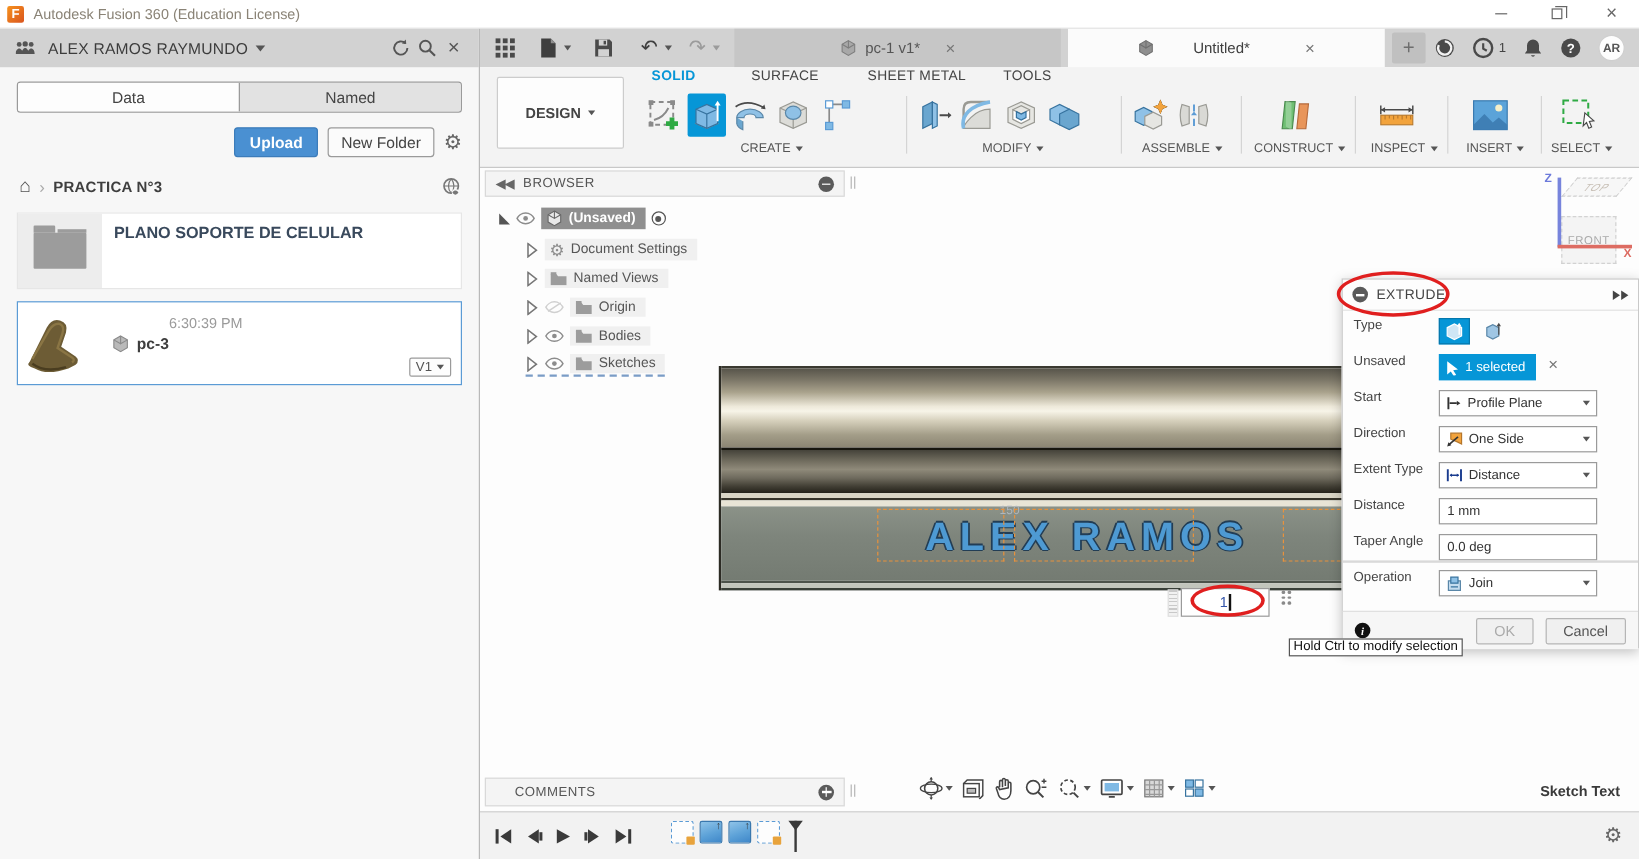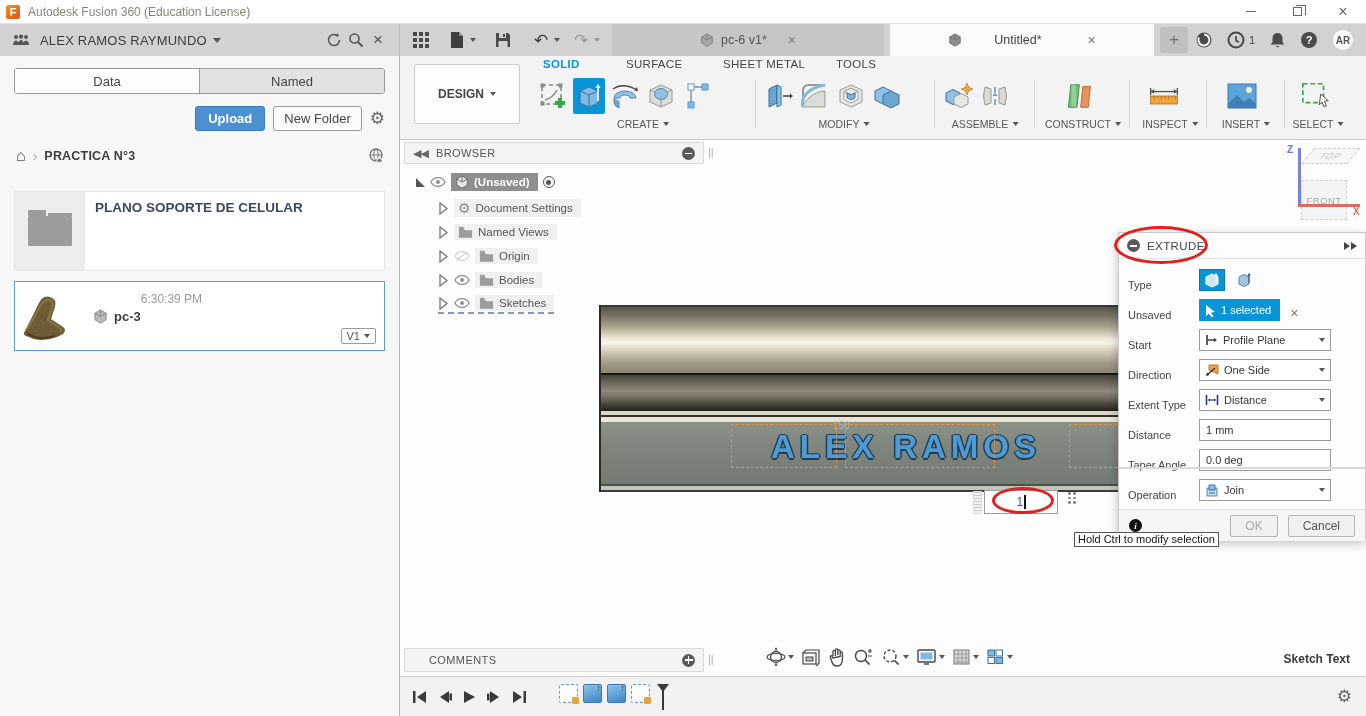--- a/index.html
+++ b/index.html
@@ -33,21 +33,21 @@
   .lp-actions { display:flex; align-items:center; justify-content:flex-end; margin:12px 14px 0 14px; gap:8px; }
   .btn-upload { background:#4a90d2; color:#fff; font-weight:bold; font-size:13px; border:1px solid #3c7cba; border-radius:3px; padding:4px 12px; }
   .btn-newfolder { background:#fbfbfb; color:#444; font-size:13px; border:1px solid #9a9a9a; border-radius:3px; padding:4px 10px; }
   .gear { font-size:17px; color:#666; line-height:1; }
   .lp-breadcrumb { display:flex; align-items:center; margin:16px 14px 0 16px; color:#444; }
   .crumb-home { font-size:16px; color:#555; }
   .crumb-sep { color:#aaa; margin:0 7px; font-size:14px; }
   .crumb-label { font-size:12.5px; font-weight:bold; color:#3e3e3e; letter-spacing:.2px; }
   .globe-eye { margin-left:auto; }
   .card { background:#fff; margin:10px 14px 0 14px; display:flex; }
-  .folder-card { height:80px; border:1px solid #e6e6e6; margin-top:26px; }
+  .folder-card { height:64px; border:1px solid #e6e6e6; margin-top:12px; }
   .folder-thumb { width:70px; height:100%; background:#ededed; display:flex; align-items:center; justify-content:center; }
   .folder-shape { width:44px; height:30px; background:#9c9c9c; position:relative; border-radius:1px; }
   .folder-shape::before { content:""; position:absolute; top:-6px; left:0; width:18px; height:6px; background:#9c9c9c; border-radius:1px 1px 0 0; }
   .folder-shape::after { content:""; position:absolute; top:-3px; left:20px; right:0; height:3px; background:#9c9c9c; }
   .folder-title { padding:8px 10px; font-size:13.5px; font-weight:bold; color:#39495c; }
   .file-card { height:70px; border:1px solid #5b9bd5; position:relative; padding:6px 8px 6px 78px; }
   .file-thumb { position:absolute; left:4px; top:5px; width:66px; height:58px; }
   .file-name-row { display:flex; align-items:center; gap:6px; font-size:13px; font-weight:bold; color:#3e3e3e; }
   .file-time { font-size:12px; color:#9a9a9a; margin-top:4px; }
   .ver-chip { position:absolute; right:8px; bottom:6px; border:1px solid #9a9a9a; background:#fdfdfd; border-radius:2px; font-size:11px; color:#555; padding:1px 5px; display:flex; align-items:center; gap:4px; }
@@ -130,21 +130,21 @@
   .dim-input { position:absolute; left:584px; top:350px; width:74px; height:24px; background:#fff; border:1px solid #9a9a9a; display:flex; align-items:center; justify-content:center; font-size:12px; color:#3355aa; }
   .dim-caret { width:1.5px; height:14px; background:#111; margin-left:1px; }
   .dim-dots { position:absolute; left:668px; top:352px; display:grid; grid-template-columns:repeat(2,3px); grid-gap:2px; }
   .dim-dots i { width:2.5px; height:2.5px; background:#8a8a8a; border-radius:50%; }
 
   
   .dialog { position:absolute; left:718px; top:92px; width:248px; height:308px; background:#fdfdfd; border:1px solid #c9c9c9; box-shadow:0 3px 10px rgba(0,0,0,.25); }
   .dlg-header { height:26px; display:flex; align-items:center; gap:7px; padding:0 8px; border-bottom:1px solid #e2e2e2; color:#444; font-size:11.5px; letter-spacing:.4px; }
   .dlg-ff { margin-left:auto; display:flex; gap:1px; }
   .tri-r { width:0;height:0;border-top:4px solid transparent;border-bottom:4px solid transparent;border-left:6px solid #444; }
-  .dlg-row { position:absolute; left:0; width:100%; height:26px; display:flex; align-items:flex-end; }
+  .dlg-row { position:absolute; left:0; width:100%; height:26px; display:flex; align-items:flex-start; }
   .dlg-label { width:80px; padding-left:9px; font-size:11px; color:#444; }
   .dlg-select { width:132px; height:22px; border:1px solid #9a9a9a; background:#fff; display:flex; align-items:center; gap:5px; padding:0 5px; font-size:11px; color:#333; }
   .dlg-select .tri-tiny { margin-left:auto; }
   .dlg-input { width:132px; height:22px; border:1px solid #9a9a9a; background:#fff; display:flex; align-items:center; padding:0 6px; font-size:11px; color:#333; }
   .type-btn { width:26px; height:22px; border:1px solid #bbb; background:#f4f4f4; display:flex; align-items:center; justify-content:center; margin-right:6px; }
   .type-btn.sel { background:#0696d7; border-color:#0578ad; }
   .profiles-chip { height:22px; background:#0696d7; color:#fff; font-size:11px; display:flex; align-items:center; gap:5px; padding:0 9px 0 6px; }
   .chip-x { color:#777; font-size:14px; margin-left:10px; }
   .dlg-sep { position:absolute; left:0; top:234px; width:100%; height:2px; background:#d9d9d9; }
   .dlg-footer { position:absolute; left:0; top:276px; width:100%; height:32px; background:#f6f6f6; border-top:1px solid #e0e0e0; display:flex; align-items:center; padding:0 10px; gap:10px; }
@@ -316,21 +316,21 @@
     <span class="mt-icon" style="margin-left:12px; font-size:17px; color:#3f3f3f;">↶</span>
     <span class="tri-tiny"></span>
     <span class="mt-icon" style="margin-left:8px; font-size:17px; color:#9b9b9b;">↷</span>
     <span class="tri-tiny" style="border-top-color:#9b9b9b;"></span>
 
     <div class="doc-tab inactive" style="margin-left:12px;">
       <svg width="14" height="14" viewBox="0 0 16 16">
           <path d="M8 1l6 3.5v7L8 15l-6-3.5v-7z" fill="#a8a8a8" stroke="#7d7d7d"></path>
           <path d="M8 1v7l6-3.5M8 8l-6-3.5" fill="none" stroke="#7d7d7d"></path>
         </svg>
-      <span>pc-6 v1*</span>
+      <span>pc-1 v1*</span>
       <span class="tab-close">×</span>
     </div>
     <div class="doc-tab active" style="margin-left:6px;">
       <svg width="14" height="14" viewBox="0 0 16 16">
           <path d="M8 1l6 3.5v7L8 15l-6-3.5v-7z" fill="#8f8f8f" stroke="#6f6f6f"></path>
           <path d="M8 1v7l6-3.5M8 8l-6-3.5" fill="none" stroke="#6f6f6f"></path>
         </svg>
       <span>Untitled*</span>
       <span class="tab-close">×</span>
     </div>

